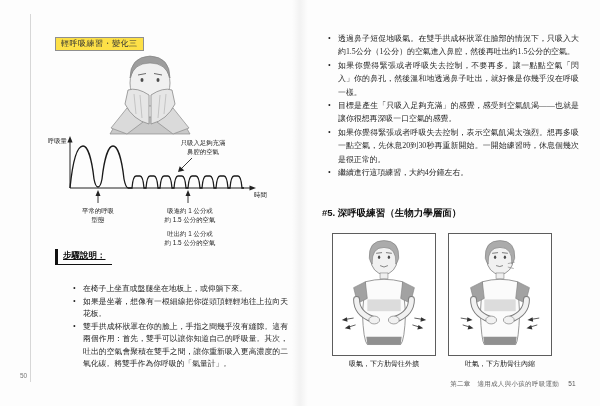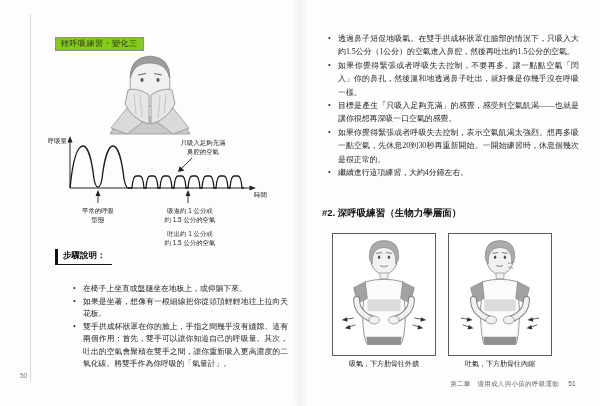--- a/index.html
+++ b/index.html
@@ -10,36 +10,37 @@
   }
   .gutter {
     position:absolute; left:292px; top:0; width:16px; height:100%;
     background:linear-gradient(90deg, rgba(0,0,0,0) 0%, rgba(0,0,0,0.045) 50%, rgba(0,0,0,0) 100%);
   }
   .page-edge { position:absolute; left:30px; top:14px; width:1px; height:368px; background:#d7d7d7; }
 
   
   .exercise-tag {
     position:absolute; left:55px; top:37px; display:inline-block;
-    border:1px solid #8f8f8f; background:#84cc16; color:#333;
+    border:1px solid #8f8f8f; background:#fde047; color:#333;
     font-family:"Liberation Sans","DejaVu Sans",sans-serif;
     font-size:8px; line-height:10px; padding:1px 5px; letter-spacing:0.5px;
   }
   .face-illus { position:absolute; left:105px; top:50px; }
   .breath-chart { position:absolute; left:40px; top:133px; }
   .breath-chart text {
     font-family:"Liberation Sans","DejaVu Sans",sans-serif;
     font-size:6.4px; fill:#222;
   }
   .steps-heading {
     position:absolute; left:55px; top:249px; display:inline-block;
     font-family:"Liberation Sans","DejaVu Sans",sans-serif;
     font-size:8.5px; font-weight:bold; color:#111;
     border-left:3px solid #111; border-bottom:1px solid #111;
     padding:1px 6px 2px 5px;
+    text-decoration:underline;
   }
   .steps-list {
     position:absolute; left:55px; top:266px; width:216px;
     list-style:none; margin:17px; padding:0;
     font-size:7.8px; line-height:12.5px; text-align:justify;
   }
   .steps-list li { position:relative; padding-left:11px; }
   .steps-list li::before { content:"\2022"; position:absolute; left:1px; top:0; }
   .pageno-left {
     position:absolute; left:20px; top:372px; font-size:6.5px; color:#777;
@@ -151,21 +152,21 @@
   <div class="pageno-left">50</div>
 
   <ul class="right-bullets">
     <li>透過鼻子短促地吸氣。在雙手拱成杯狀罩住臉部的情況下，只吸入大約1.5公分（1公分）的空氣進入鼻腔，然後再吐出約1.5公分的空氣。</li>
     <li>如果你覺得緊張或者呼吸失去控制，不要再多。讓一點點空氣「閃入」你的鼻孔，然後溫和地透過鼻子吐出，就好像是你幾乎沒在呼吸一樣。</li>
     <li>目標是產生「只吸入足夠充滿」的感覺，感受到空氣飢渴——也就是讓你很想再深吸一口空氣的感覺。</li>
     <li>如果你覺得緊張或者呼吸失去控制，表示空氣飢渴太強烈。想再多吸一點空氣，先休息20到30秒再重新開始。一開始練習時，休息個幾次是很正常的。</li>
     <li>繼續進行這項練習，大約4分鐘左右。</li>
   </ul>
 
-  <div class="section-heading">#2. 深呼吸練習（生物力學層面）</div>
+  <div class="section-heading">#5. 深呼吸練習（生物力學層面）</div>
 
   <div class="fig-box inhale">
     <svg width="102" height="121" viewBox="0 0 104 122">
       <ellipse cx="52" cy="25" rx="13.5" ry="15.5" fill="#f1f1f1" stroke="#808080" stroke-width="0.8"></ellipse>
       <path d="M37,24 Q36,6 52,6 Q68,6 67,24 Q66,28 64,30 Q65,13 52,13 Q39,13 40,30 Q38,28 37,24 Z" fill="#ababab" stroke="#7a7a7a" stroke-width="0.6"></path>
       <path d="M44,19 L50,18.3 M54,18.3 L60,19" stroke="#5a5a5a" stroke-width="0.8" fill="none"></path>
       <ellipse cx="47" cy="23" rx="1.2" ry="1.8" fill="#4d4d4d"></ellipse>
       <ellipse cx="57" cy="23" rx="1.2" ry="1.8" fill="#4d4d4d"></ellipse>
       <path d="M48,31.5 Q52,34.5 56,31.5" stroke="#666" stroke-width="0.8" fill="none"></path>
       <path d="M48,39 L48,45 L56,45 L56,39 Z" fill="#efefef" stroke="#808080" stroke-width="0.6"></path>

